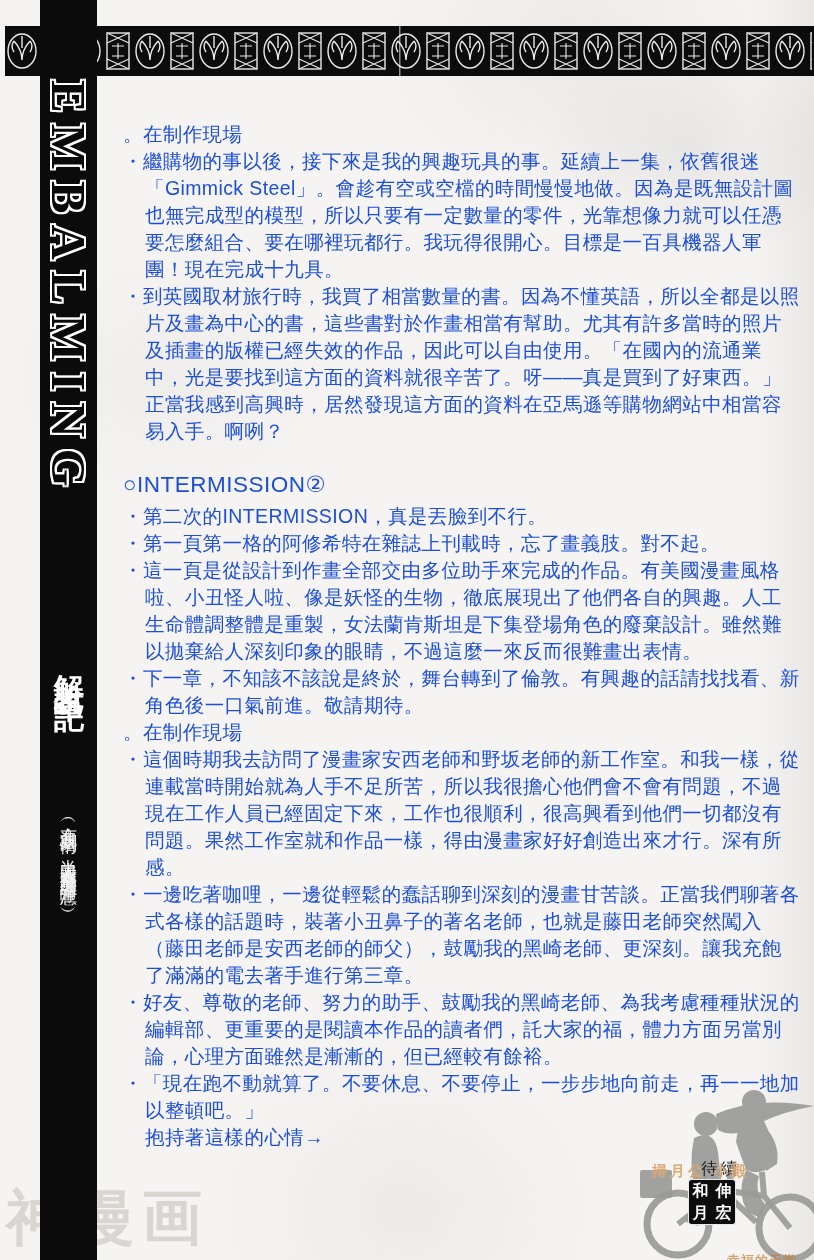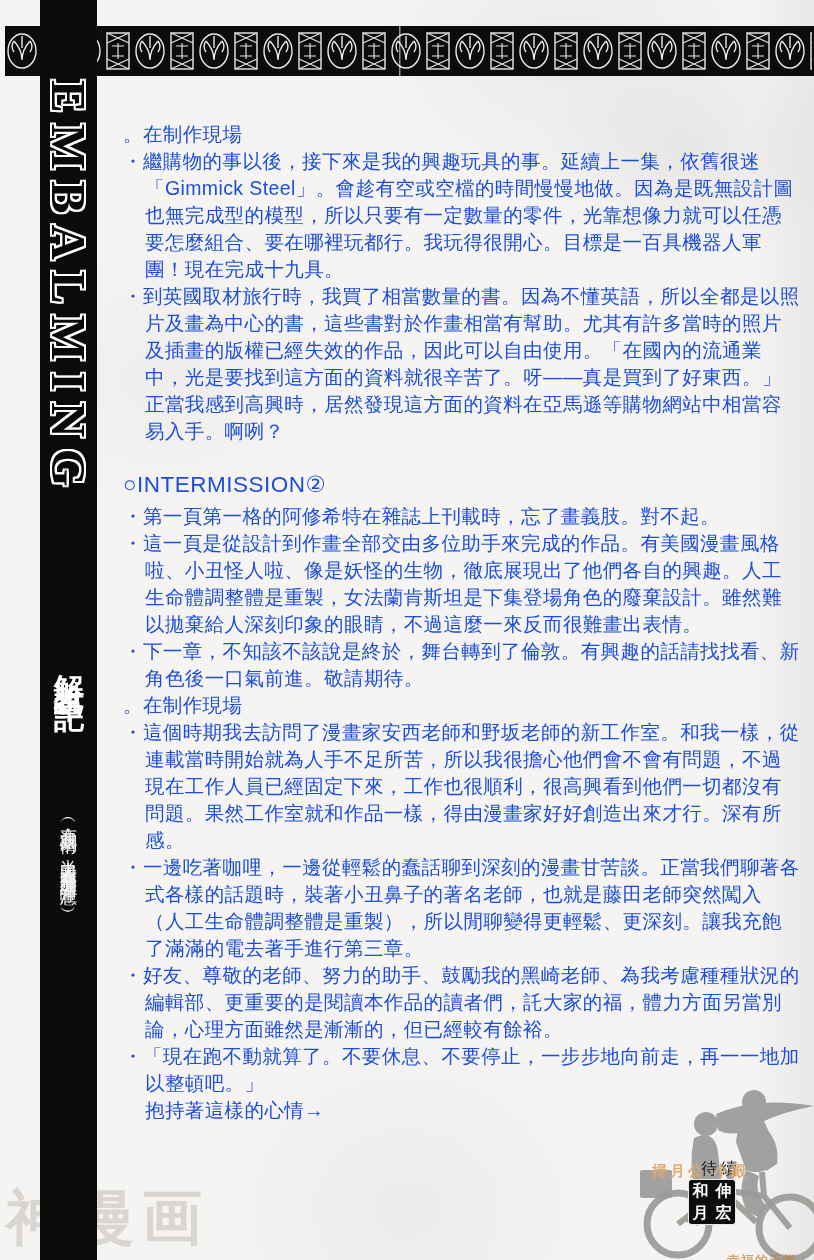--- a/index.html
+++ b/index.html
@@ -101,26 +101,27 @@
     <div class="embalming">EMBALMING</div>
     <div class="kaisetsu">解說筆記</div>
     <div class="spoiler">（有洩露劇情，尚未看過本篇的讀者請注意。）</div>
   </div>
 
   <div class="content" id="notes">
       <div class="ln header"><span class="mk">。</span><span>在制作現場</span></div>
       <div class="ln item"><span class="mk">・</span><span>繼購物的事以後，接下來是我的興趣玩具的事。延續上一集，依舊很迷「Gimmick Steel」。會趁有空或空檔的時間慢慢地做。因為是既無設計圖也無完成型的模型，所以只要有一定數量的零件，光靠想像力就可以任憑要怎麼組合、要在哪裡玩都行。我玩得很開心。目標是一百具機器人軍團！現在完成十九具。</span></div>
       <div class="ln item"><span class="mk">・</span><span>到英國取材旅行時，我買了相當數量的書。因為不懂英語，所以全都是以照片及畫為中心的書，這些書對於作畫相當有幫助。尤其有許多當時的照片及插畫的版權已經失效的作品，因此可以自由使用。「在國內的流通業中，光是要找到這方面的資料就很辛苦了。呀——真是買到了好東西。」正當我感到高興時，居然發現這方面的資料在亞馬遜等購物網站中相當容易入手。啊咧？</span></div>
       <div class="ln title"><span class="mk">○</span><span>INTERMISSION②</span></div>
+      <div class="ln item"><span class="mk">・</span><span>第二次的INTERMISSION，真是丟臉到不行。</span></div>
       <div class="ln item"><span class="mk">・</span><span>第一頁第一格的阿修希特在雜誌上刊載時，忘了畫義肢。對不起。</span></div>
       <div class="ln item"><span class="mk">・</span><span>這一頁是從設計到作畫全部交由多位助手來完成的作品。有美國漫畫風格啦、小丑怪人啦、像是妖怪的生物，徹底展現出了他們各自的興趣。人工生命體調整體是重製，女法蘭肯斯坦是下集登場角色的廢棄設計。雖然難以拋棄給人深刻印象的眼睛，不過這麼一來反而很難畫出表情。</span></div>
       <div class="ln item"><span class="mk">・</span><span>下一章，不知該不該說是終於，舞台轉到了倫敦。有興趣的話請找找看、新角色後一口氣前進。敬請期待。</span></div>
       <div class="ln header"><span class="mk">。</span><span>在制作現場</span></div>
       <div class="ln item"><span class="mk">・</span><span>這個時期我去訪問了漫畫家安西老師和野坂老師的新工作室。和我一樣，從連載當時開始就為人手不足所苦，所以我很擔心他們會不會有問題，不過現在工作人員已經固定下來，工作也很順利，很高興看到他們一切都沒有問題。果然工作室就和作品一樣，得由漫畫家好好創造出來才行。深有所感。</span></div>
-      <div class="ln item"><span class="mk">・</span><span>一邊吃著咖哩，一邊從輕鬆的蠢話聊到深刻的漫畫甘苦談。正當我們聊著各式各樣的話題時，裝著小丑鼻子的著名老師，也就是藤田老師突然闖入（人工生命體調整體是重製），所以閒聊變得更輕鬆、更深刻。讓我充飽了滿滿的電去著手進行第三章。</span></div>
+      <div class="ln item"><span class="mk">・</span><span>一邊吃著咖哩，一邊從輕鬆的蠢話聊到深刻的漫畫甘苦談。正當我們聊著各式各樣的話題時，裝著小丑鼻子的著名老師，也就是藤田老師突然闖入（藤田老師是安西老師的師父），鼓勵我的黑崎老師、更深刻。讓我充飽了滿滿的電去著手進行第三章。</span></div>
       <div class="ln item"><span class="mk">・</span><span>好友、尊敬的老師、努力的助手、鼓勵我的黑崎老師、為我考慮種種狀況的編輯部、更重要的是閱讀本作品的讀者們，託大家的福，體力方面另當別論，心理方面雖然是漸漸的，但已經較有餘裕。</span></div>
       <div class="ln item"><span class="mk">・</span><span>「現在跑不動就算了。不要休息、不要停止，一步步地向前走，再一一地加以整頓吧。」</span></div>
       <div class="ln plain"><span class="mk"></span><span>抱持著這樣的心情→</span></div>
     </div>
 
   <div class="tbc">待續</div>
   <div class="seal" id="seal">
       <span>和</span>
       <span>伸</span>
       <span>月</span>

